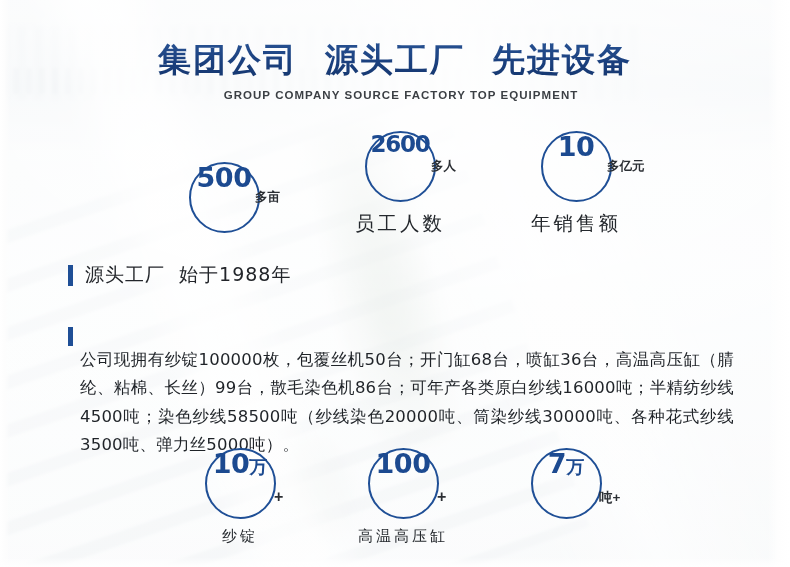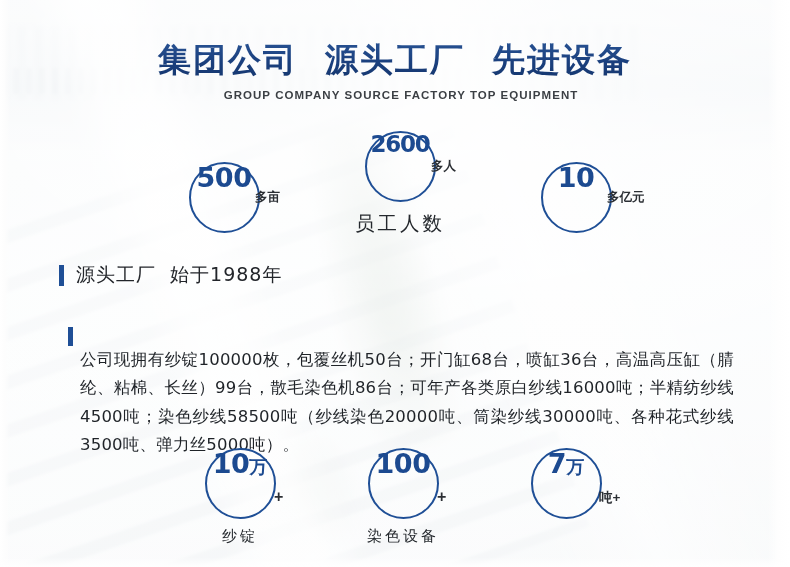--- a/index.html
+++ b/index.html
@@ -201,21 +201,21 @@
     letter-spacing: 3px;
     color: #24282d;
     font-weight: 500;
     font-family: "DejaVu Sans", "Liberation Sans", sans-serif;
     white-space: nowrap;
   }
   .stat-row.bottom .stat-label { font-size: 15px; letter-spacing: 3px; }
 
   
   .section-head {
-    position: absolute; top: 262px; left: 59px;
+    position: absolute; top: 262px; left: 68px;
     display: flex; align-items: center;
   }
   .bar { width: 5px; height: 21px; background: #1f4f96; flex: 0 0 auto; }
   .section-title {
     margin-left: 12px;
     font-size: 19px;
     color: #22252a;
     letter-spacing: 1px;
     font-weight: 500;
     white-space: pre;
@@ -282,20 +282,21 @@
         <div class="stat-label">员工人数</div>
       </div>
 
       <div class="stat">
         <div class="circle-wrap">
           <div class="circle">
             <span class="num">10</span>
           </div>
           <span class="suffix">多亿元</span>
         </div>
+        <div class="stat-label">年销售额</div>
       </div>
 
     </div>
 
     <div class="section-head">
       <span class="bar"></span>
       <span class="section-title">源头工厂  始于1988年</span>
     </div>
 
     <div class="body-block">
@@ -316,21 +317,21 @@
         <div class="stat-label">纱锭</div>
       </div>
 
       <div class="stat">
         <div class="circle-wrap">
           <div class="circle">
             <span class="num">100</span>
           </div>
           <span class="suffix plus">+</span>
         </div>
-        <div class="stat-label">染色设备</div>
+        <div class="stat-label">高温高压缸</div>
       </div>
 
       <div class="stat">
         <div class="circle-wrap">
           <div class="circle">
             <span class="num">7</span>
               <span class="wan">万</span>
           </div>
           <span class="suffix tonplus">吨+</span>
         </div>

